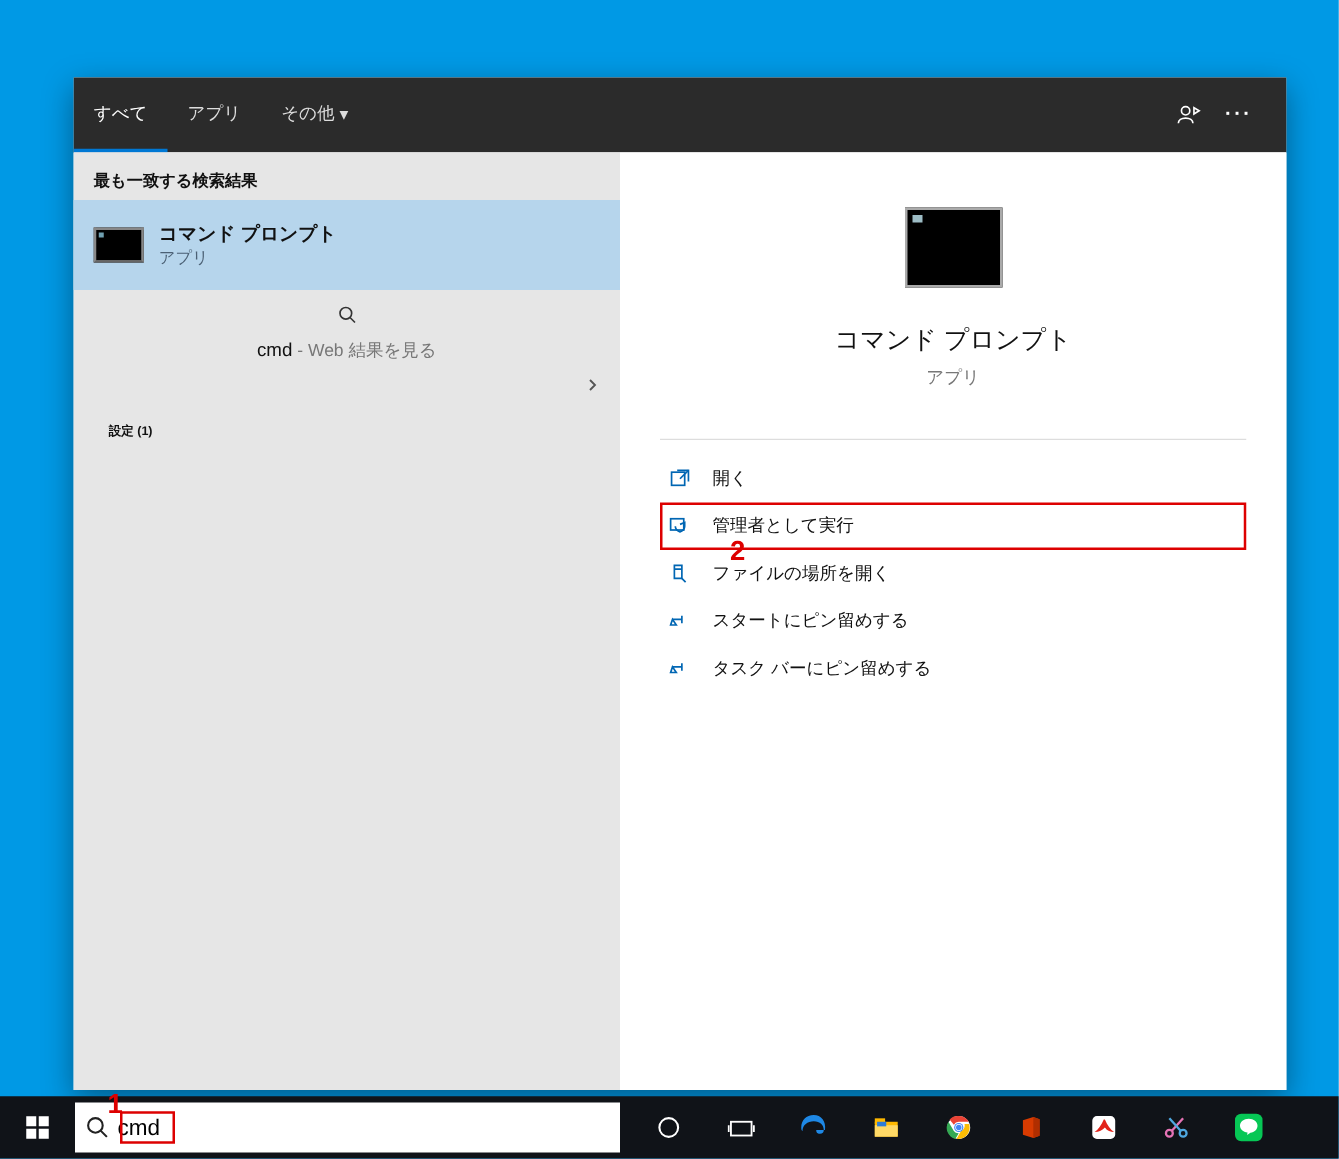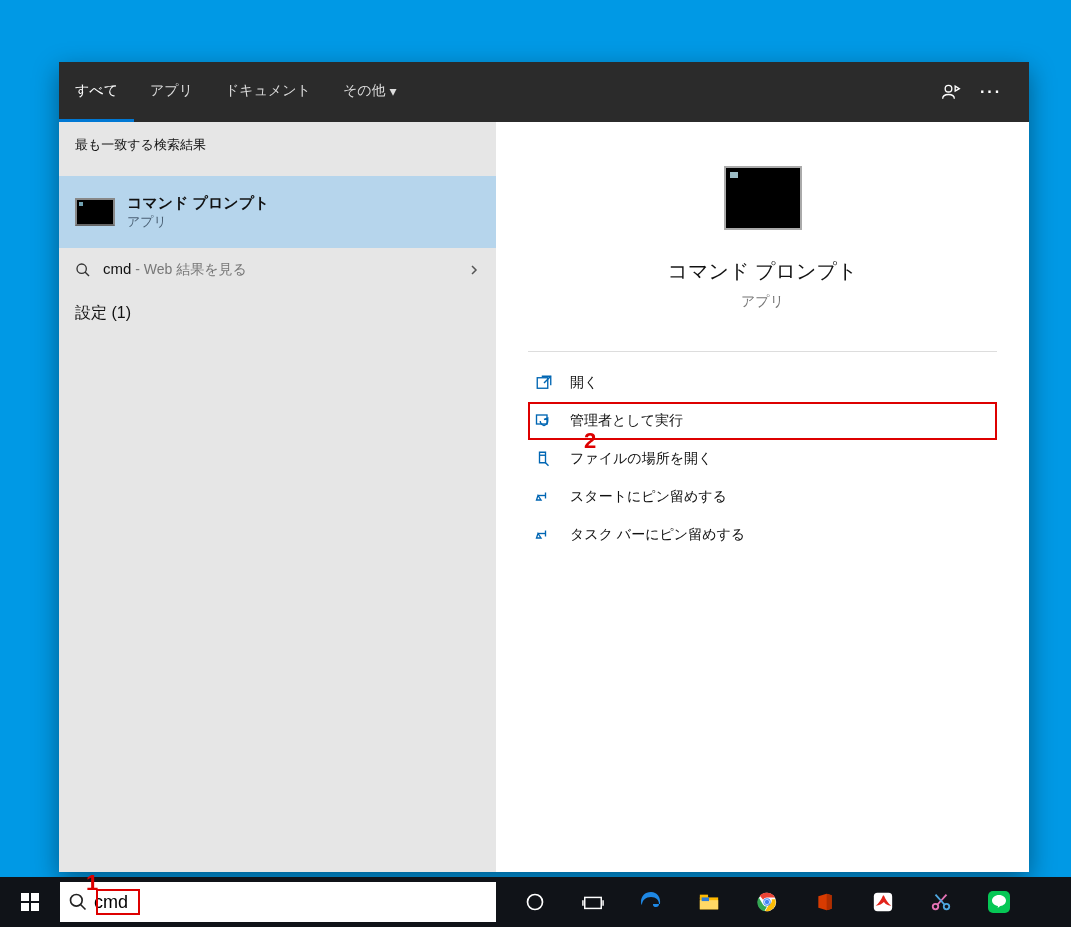--- a/index.html
+++ b/index.html
@@ -11,31 +11,31 @@
 .tabs-bar .tab { padding: 16px 16px; height: 60px; display: flex; align-items: center; font-size: 14px; color: #ddd; cursor: pointer; border-bottom: 3px solid transparent; }
 .tabs-bar .tab.active { color: #fff; border-bottom: 3px solid #0078d4; }
 .tabs-bar .spacer { flex: 1; }
 .tabs-bar .hicon { width: 40px; height: 40px; display: flex; align-items: center; justify-content: center; color: #fff; cursor: pointer; }
 .tabs-bar .dots { letter-spacing: 2px; font-weight: bold; }
 
 .panel-body { flex: 1; display: flex; background: #fff; }
 
 
 .left-col { width: 437px; background: #e6e6e6; display: flex; flex-direction: column; }
-.section-header { font-size: 13px; font-weight: normal; padding: 14px 16px 22px; color: #111; border-radius: 17px; }
+.section-header { font-size: 13px; font-weight: bold; padding: 14px 16px 6px; color: #111; border-radius: 17px; }
 .best-match { background: #b6d5ec; display: flex; align-items: center; padding: 10px 16px; gap: 12px; height: 72px; cursor: pointer; }
 .best-match .thumb { width: 40px; height: 28px; background: #000; border: 2px solid #888; border-bottom-color:#666; display:flex; padding:2px; }
 .best-match .thumb-inner { width:4px;height:4px;background:#70a0b0; }
 .best-match .title { font-size: 15px; font-weight: bold; color: #111; }
 .best-match .subtitle { font-size: 13px; color: #4b6074; }
-.web-row { display: flex; align-items: center; padding: 12px 16px; gap: 12px; cursor: pointer; }
+.web-row { display: flex; align-items: center; padding: 12px 16px; gap: 12px; cursor: pointer; flex-direction: column; }
 .web-row .q { font-size: 15px; color: #111; }
 .web-row .hint { font-size: 14px; color: #777; }
 .web-row .chev { margin-left: auto; color: #555; }
-.settings-row { font-size: 16px; font-weight: normal; padding: 12px 16px; color: #111; }
+.settings-row { font-size: 10px; font-weight: bold; padding: 12px 28px; color: #111; }
 
 
 .right-col { flex: 1; background: #fff; display: flex; flex-direction: column; align-items: center; padding-top: 44px; }
 .big-thumb { width: 78px; height: 64px; background: #000; border: 2px solid #aaa; margin-bottom: 28px; display:flex; padding:4px; }
 .big-thumb-inner { width:8px;height:6px;background:#9dbcc5; }
 .right-title { font-size: 20px; color: #111; margin-bottom: 8px; }
 .right-subtitle { font-size: 14px; color: #777; margin-bottom: 40px; }
 .right-divider { width: 88%; height: 1px; background: #ddd; margin-bottom: 12px; }
 .action-list { width: 88%; display: flex; flex-direction: column; }
 .action { display: flex; align-items: center; gap: 16px; padding: 10px 6px; font-size: 14px; color: #111; cursor: pointer; }
@@ -61,21 +61,20 @@
 
 svg { display: block; }
 </style>
 </head>
 <body>
 
 <div class="search-panel">
   <div class="tabs-bar">
     <div class="tab active">すべて</div>
     <div class="tab">アプリ</div>
-    <div class="tab">ドキュメント</div>
     <div class="tab"><span>その他</span>&nbsp;<span>▾</span></div>
     <div class="spacer"></div>
     <div class="hicon">
       <svg width="20" height="20" viewBox="0 0 24 24" fill="none" stroke="currentColor" stroke-width="1.6">
           <circle cx="9" cy="8" r="4"></circle>
           <path d="M2 20c0-3 3-5 7-5s7 2 7 5"></path>
           <path d="M17 5l5 3-5 3z"></path>
         </svg>
     </div>
     <div class="hicon dots">···</div>

